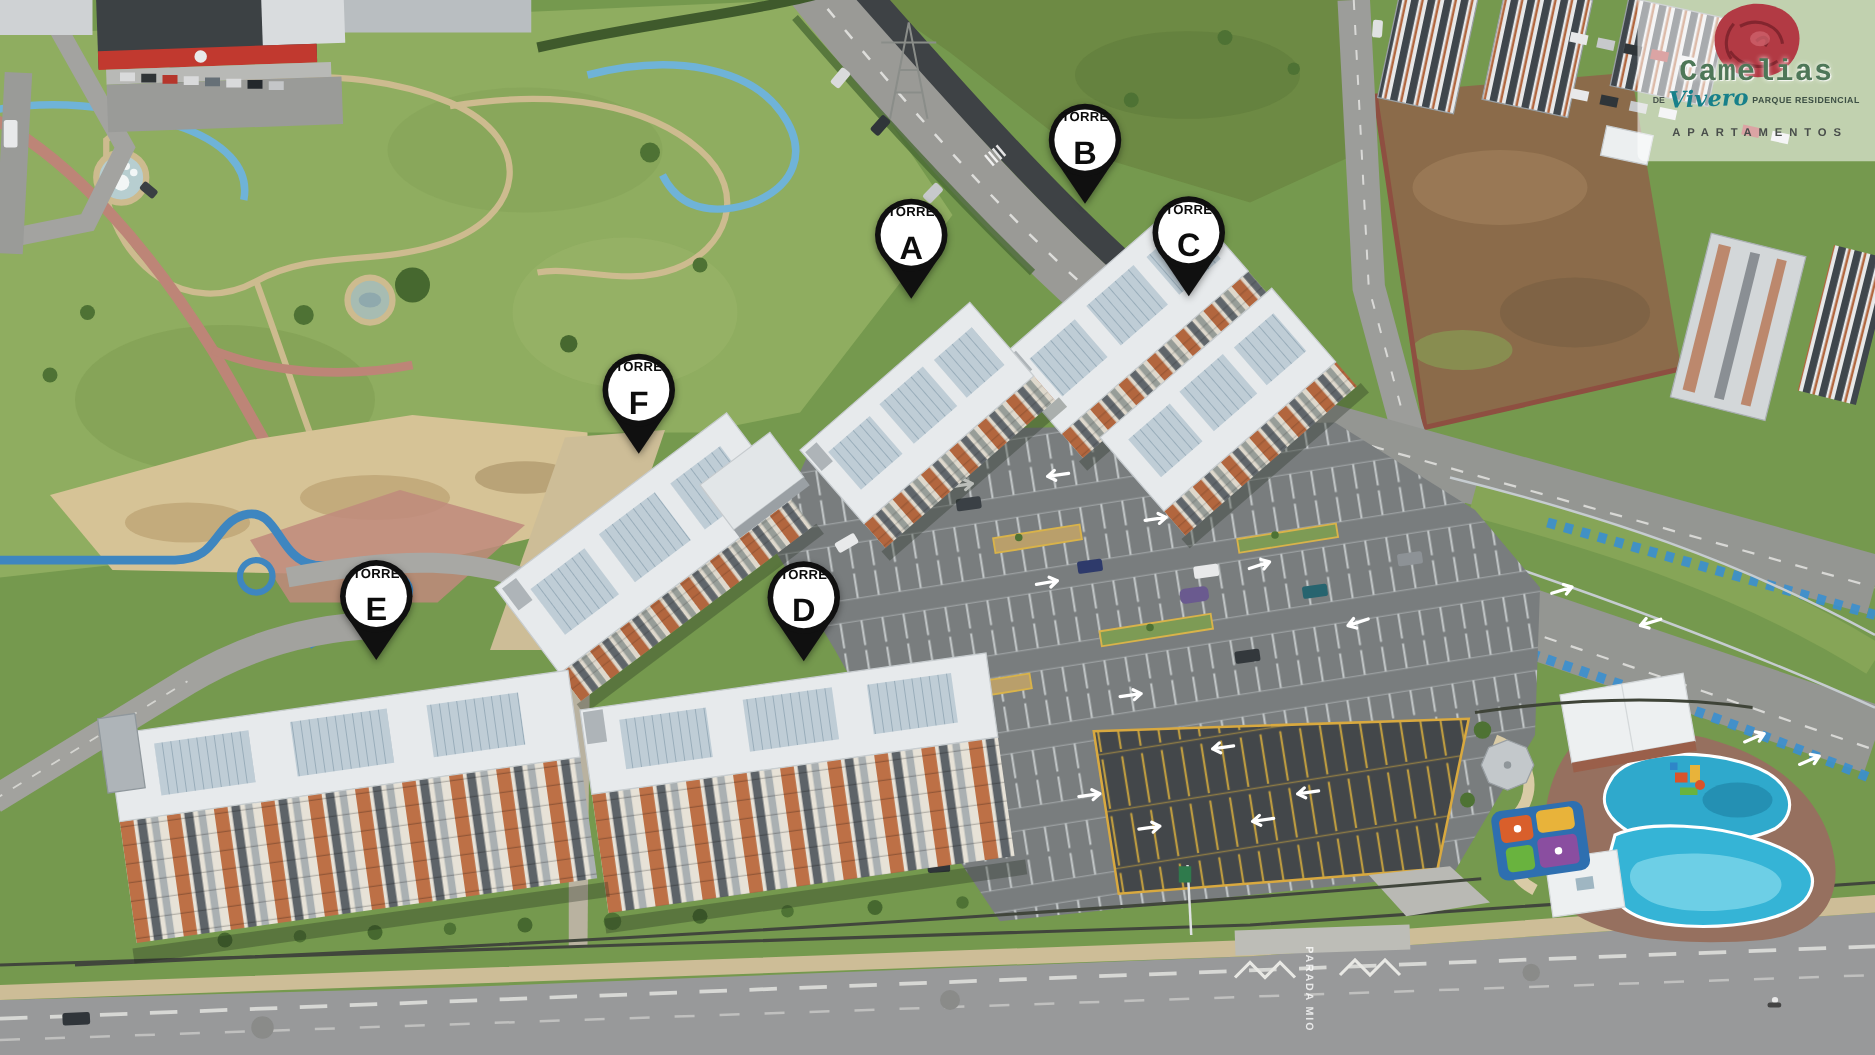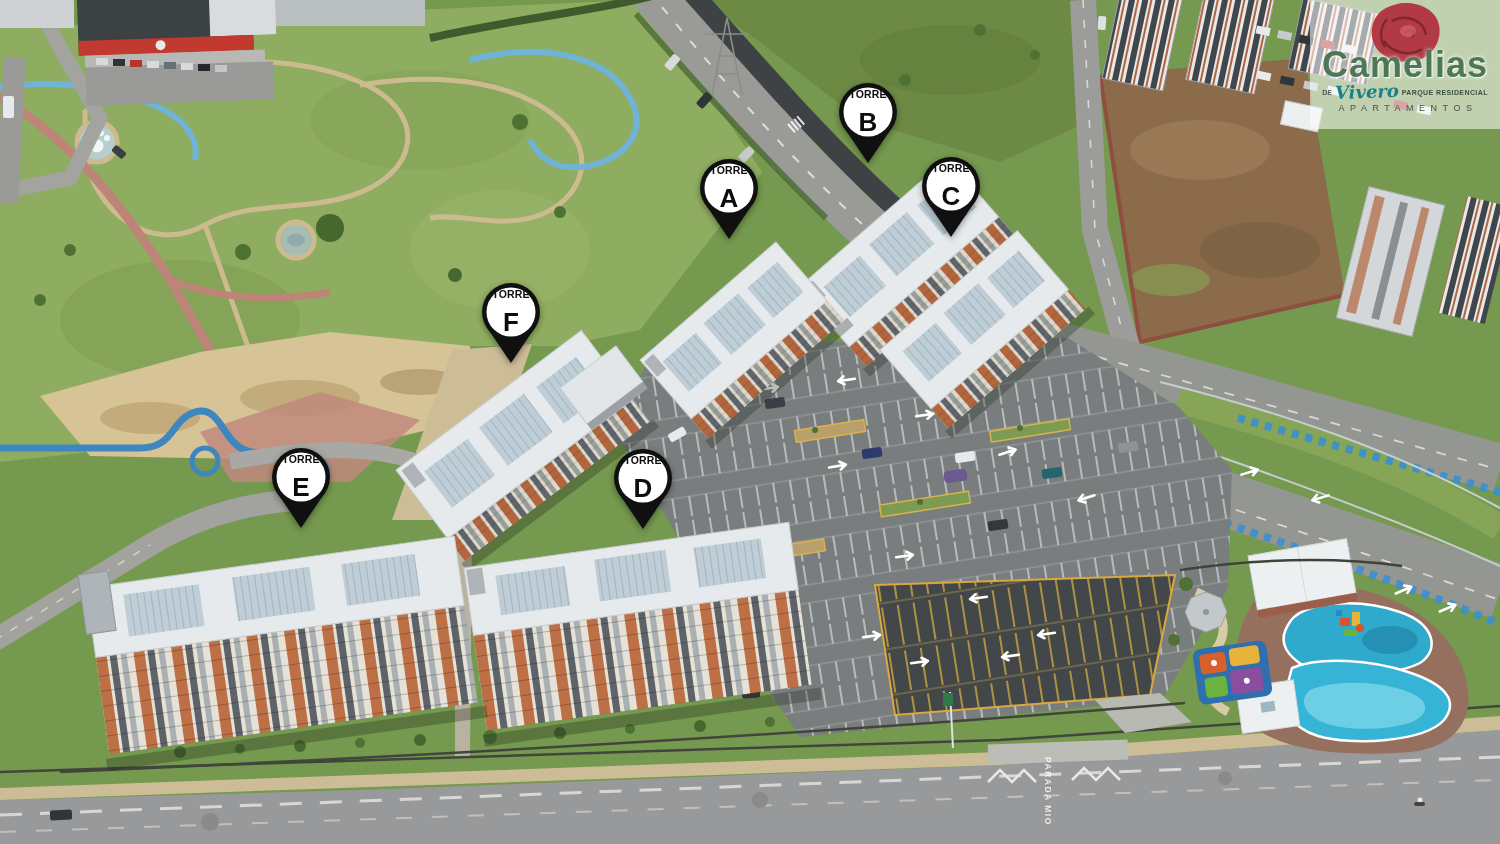--- a/index.html
+++ b/index.html
@@ -12,30 +12,30 @@
   .pin svg{position:absolute;left:0;top:0}
   .pin-text{position:absolute;left:5px;top:7px;width:50px;height:46px;display:flex;
             flex-direction:column;align-items:center;justify-content:space-between;color:#0c0c0c}
   .pin-word{font-size:10.5px;font-weight:bold;letter-spacing:.2px;line-height:1}
   .pin-letter{font-size:26px;font-weight:bold;line-height:.95;margin-top:1px}
   
   .logo-card{position:absolute;right:0;top:0;width:190px;height:129px;
              background:rgba(255,255,255,.55);border-radius:0 0 0 6px;
              display:flex;flex-direction:column;align-items:center;z-index:5}
   .logo-flower{margin-top:1px;margin-bottom:-18px}
-  .logo-brand{font-family:Liberation Sans, sans-serif;font-weight:bold;font-size:36px;line-height:1;
+  .logo-brand{font-family:Liberation Mono, monospace;font-weight:bold;font-size:24px;line-height:1;
               color:#4e7758;letter-spacing:1px;
               text-shadow:0 0 4px rgba(255,255,255,.95),1px 1px 0 rgba(255,255,255,.7)}
   .logo-line2{display:flex;align-items:center;gap:3px;margin-top:1px}
   .logo-de{font-size:7px;font-weight:bold;color:#4a554e}
   .logo-script{font-family:"DejaVu Serif",serif;font-style:italic;font-weight:bold;
                font-size:18px;color:#17808a;line-height:.9;transform:rotate(-2deg)}
   .logo-tagline{font-size:7px;font-weight:bold;color:#3c4f44;letter-spacing:.4px}
-  .logo-sub{font-size:9px;color:#494e4b;letter-spacing:5.5px;margin-top:3px;
-            font-weight:normal;padding-left:6px}
+  .logo-sub{font-size:9px;color:#494e4b;letter-spacing:5.5px;margin-top:13px;
+            font-weight:bold;padding-left:6px}
   
   .road-label{position:absolute;left:1053px;top:757px;transform:rotate(90deg);
               transform-origin:0 0;font-size:8.5px;font-weight:bold;
               color:rgba(255,255,255,.78);letter-spacing:1.5px;white-space:nowrap;z-index:4}
 </style>
 </head>
 <body>
 
 <div class="stage">
 

